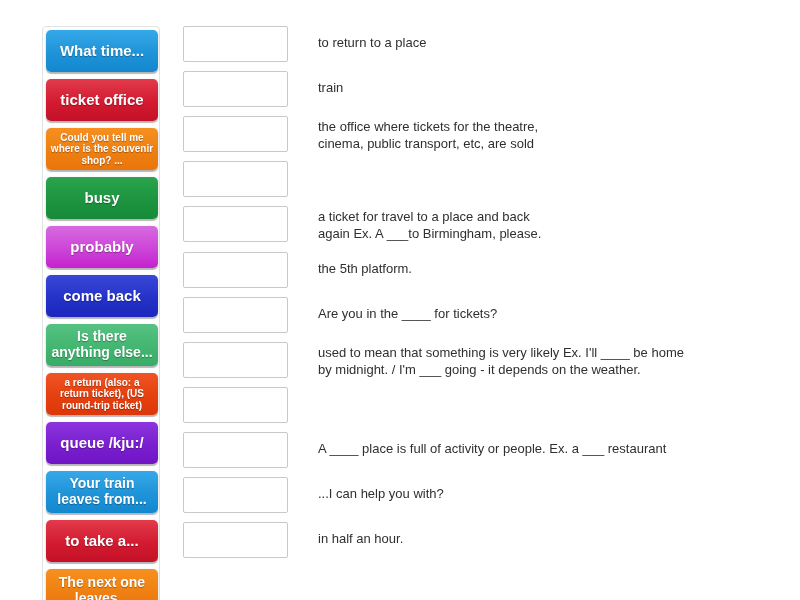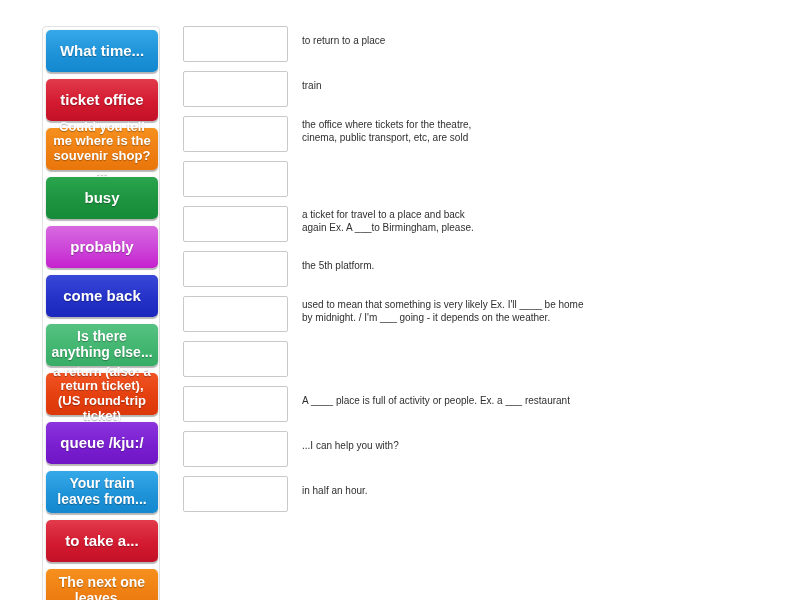--- a/index.html
+++ b/index.html
@@ -53,21 +53,21 @@
   }
   .tile:last-child { margin-bottom: 2px; }
 
   .tile .label { display: block; width: 100%; }
   .t-h42 { height: 42px; }
   .t-h44 { height: 44px; }
 
   
   .fs-lg   { font-size: 15px; }
   .fs-md   { font-size: 14px; }
-  .fs-xs   { font-size: 13px; }
+  .fs-xs   { font-size: 10px; }
 
   
   .c-blue     { background: linear-gradient(180deg,#35a9e8 0%, #1f93d8 55%, #1388cf 100%); }
   .c-crimson  { background: linear-gradient(180deg,#e23b4b 0%, #d31a30 55%, #c31127 100%); }
   .c-orange   { background: linear-gradient(180deg,#f6901e 0%, #ef7f12 55%, #e9760a 100%); }
   .c-green    { background: linear-gradient(180deg,#2aa44d 0%, #1d9440 55%, #168a38 100%); }
   .c-magenta  { background: linear-gradient(180deg,#d86ae0 0%, #cc45d8 55%, #c521ce 100%); }
   .c-navy     { background: linear-gradient(180deg,#3a48d8 0%, #2432c8 55%, #1b27bd 100%); }
   .c-sea      { background: linear-gradient(180deg,#56c281 0%, #43b671 55%, #38ad66 100%); }
   .c-tomato   { background: linear-gradient(180deg,#f05423 0%, #e5400f 55%, #dc3709 100%); text-align: center; }
@@ -91,22 +91,22 @@
     width: 105px;
     height: 36px;
     flex: 0 0 105px;
     background: #ffffff;
     border: 1px solid #c9c9c9;
     border-radius: 2px;
     box-sizing: border-box;
   }
 
   .definition {
-    margin-left: 14px;
-    font-size: 10px;
+    margin-left: 30px;
+    font-size: 13px;
     color: #2f2f2f;
     line-height: 1.32;
     padding-top: 8px;
     white-space: pre-line;
   }
 
   .row.tall .definition { padding-top: 2px; }
 </style>
 </head>
 <body>
@@ -171,20 +171,24 @@
       </div>
       <div class="row tall">
         <div class="dropzone"></div>
         <div class="definition">a ticket for travel to a place and back
 again Ex. A ___to Birmingham, please.</div>
       </div>
       <div class="row">
         <div class="dropzone"></div>
         <div class="definition">the 5th platform.</div>
       </div>
+      <div class="row">
+        <div class="dropzone"></div>
+        <div class="definition">Are you in the ____ for tickets?</div>
+      </div>
       <div class="row tall">
         <div class="dropzone"></div>
         <div class="definition">used to mean that something is very likely Ex. I'll ____ be home
 by midnight. / I'm ___ going - it depends on the weather.</div>
       </div>
       <div class="row">
         <div class="dropzone"></div>
       </div>
       <div class="row">
         <div class="dropzone"></div>

